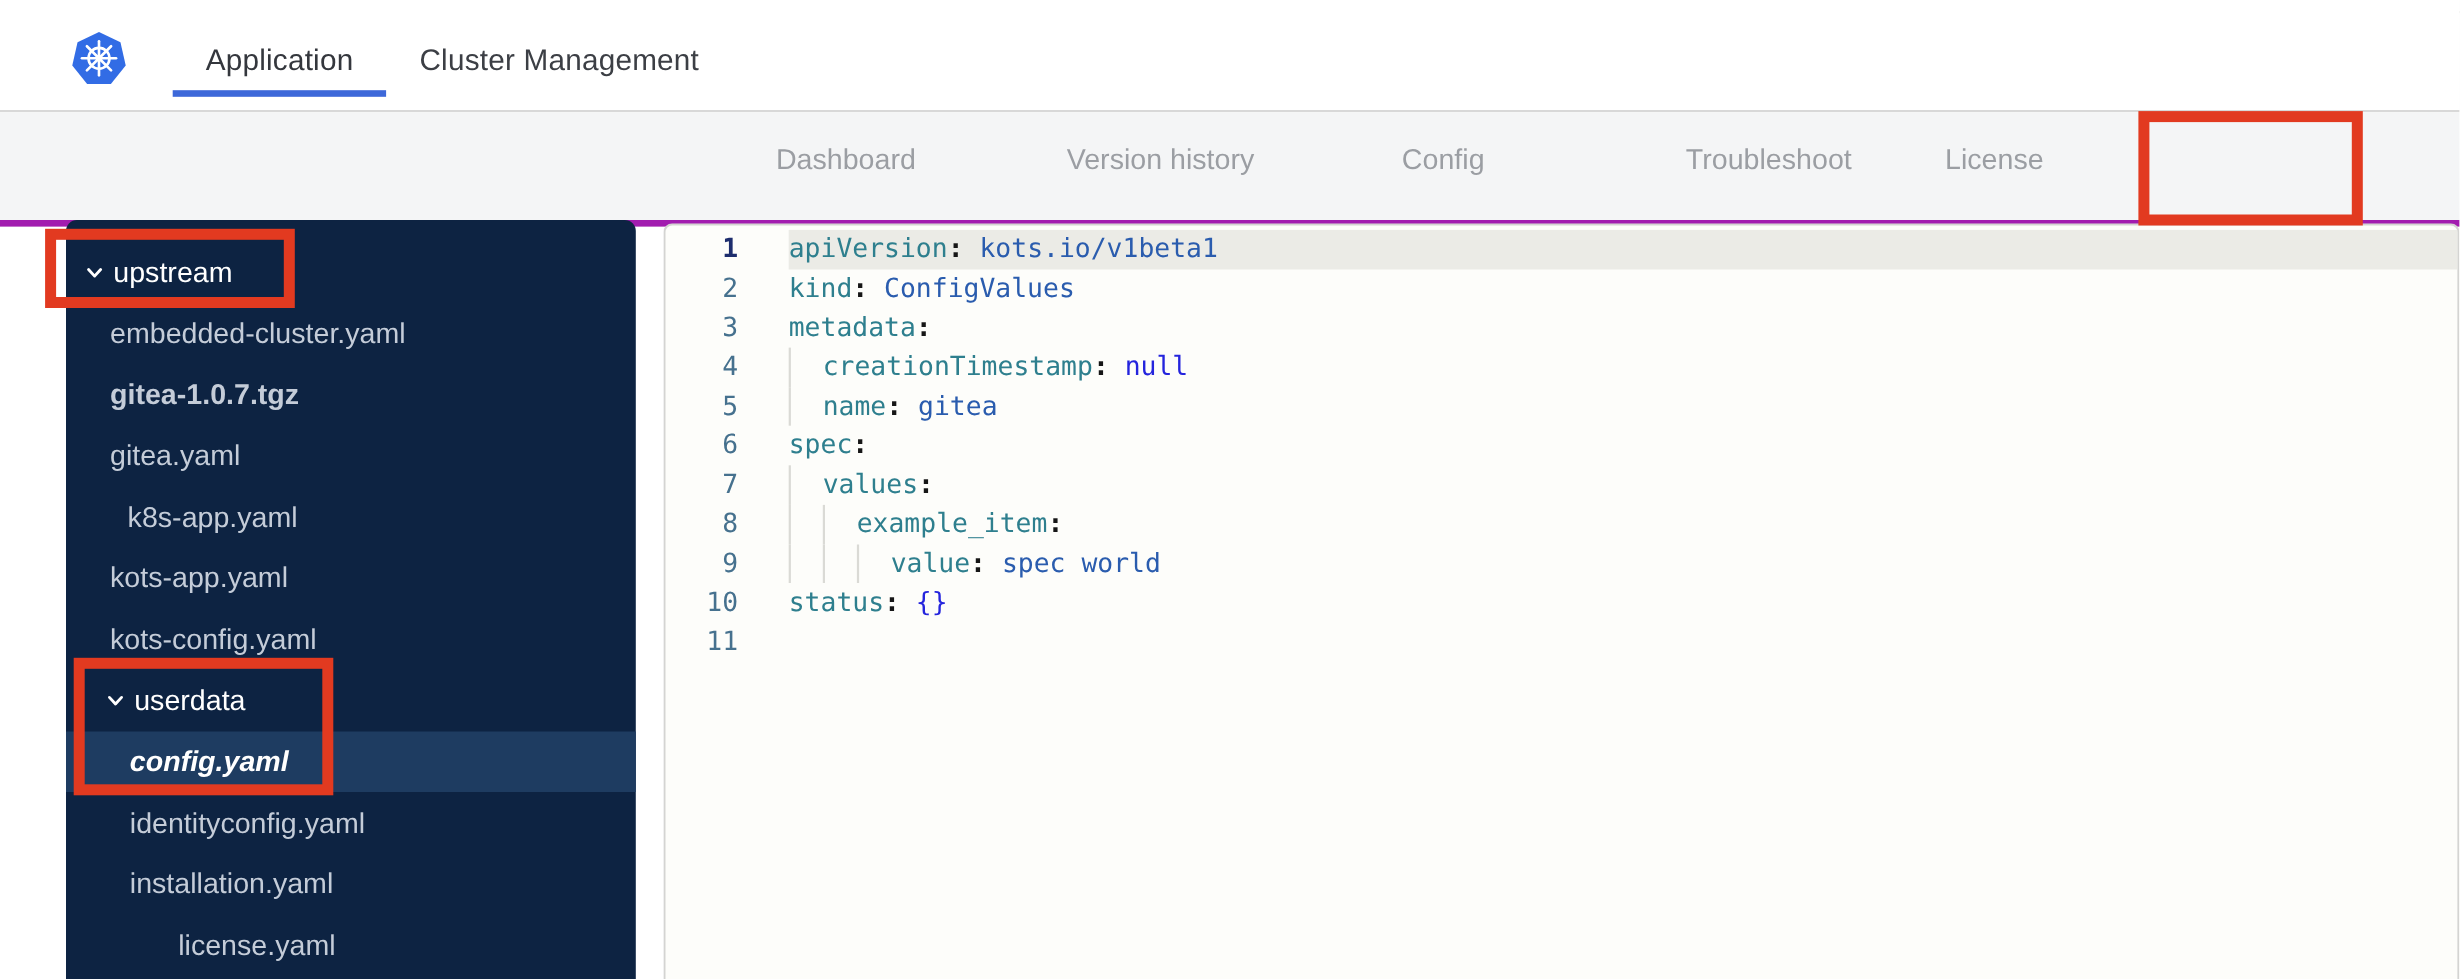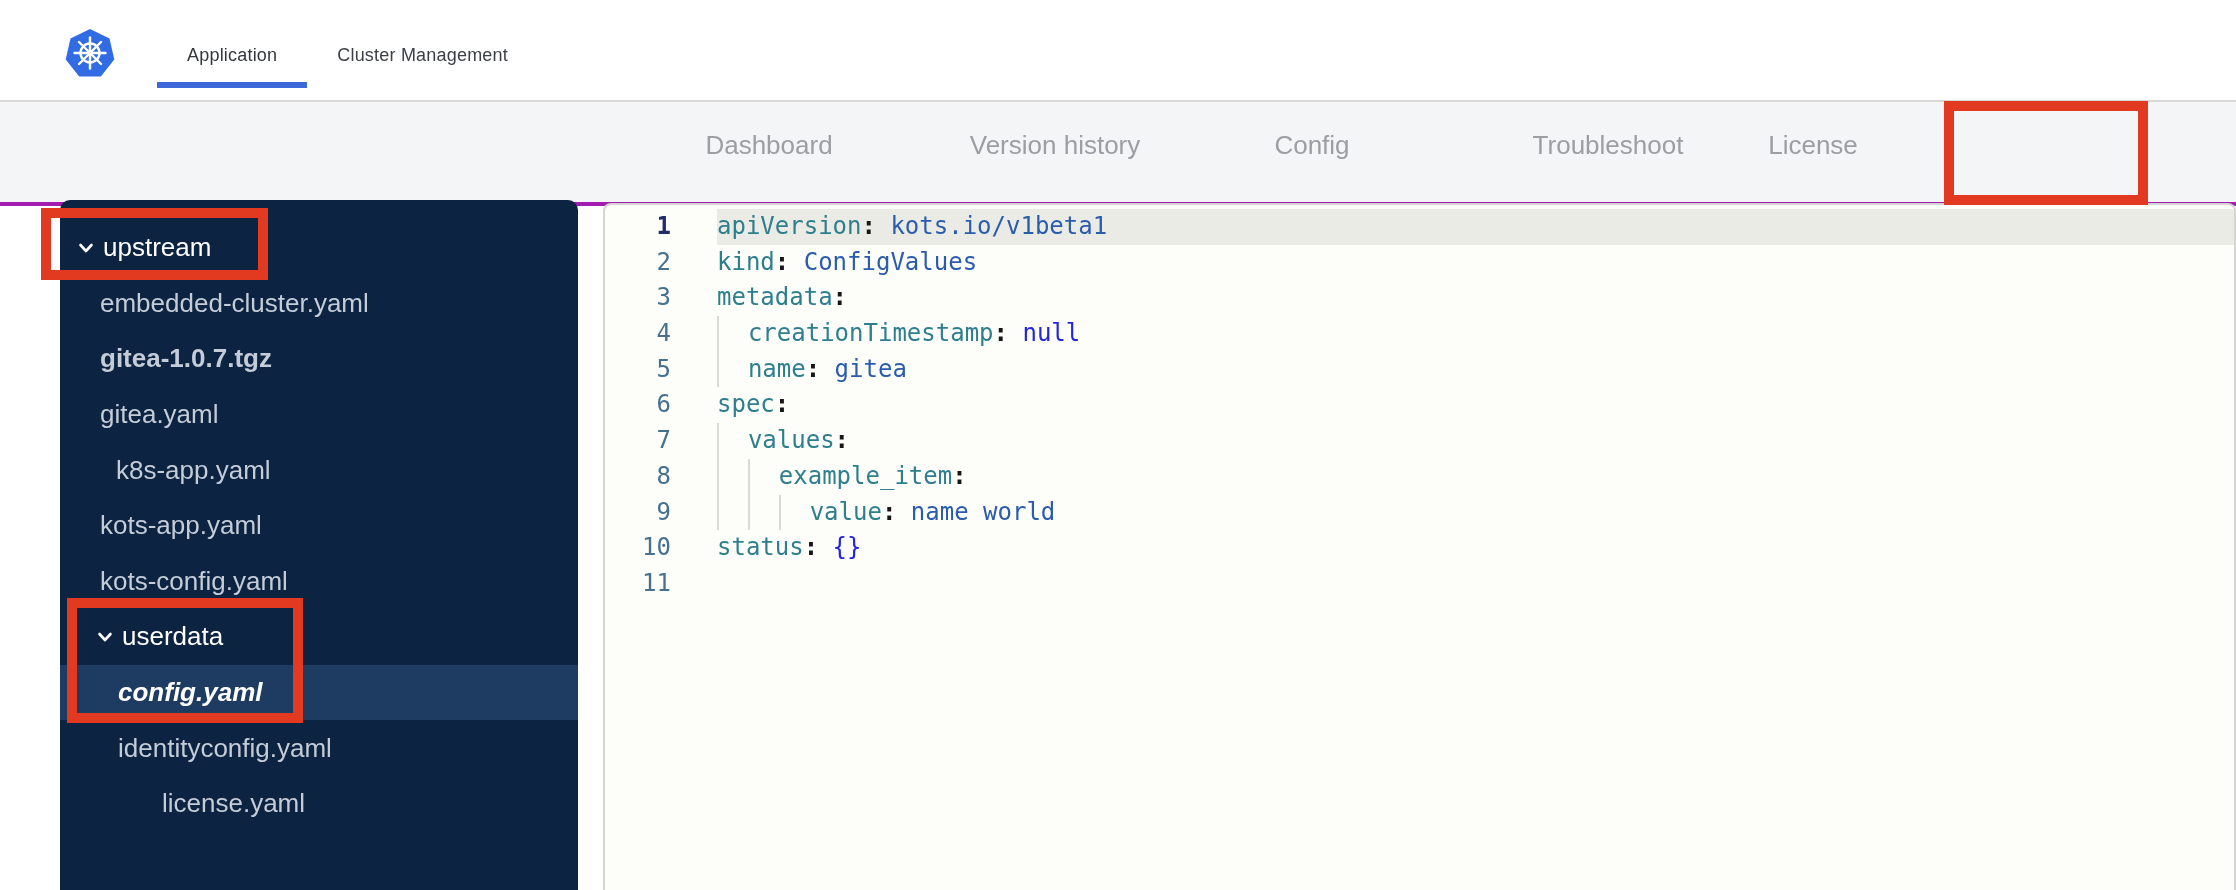--- a/index.html
+++ b/index.html
@@ -9,27 +9,27 @@
     -webkit-font-smoothing:antialiased;
   }
   
   .topline{position:absolute;left:0;top:10px;width:100%;height:2px;background:#dcdcdc;}
 
   
   .header{position:absolute;left:0;top:0;width:100%;height:100px;background:#fff;border-bottom:2px solid #d8d8d8;}
   .logo{position:absolute;left:64px;top:28px;width:52px;height:52px;}
   .htabs{position:absolute;left:157px;top:0;height:102px;display:flex;}
   .htab{
-    height:88px;line-height:110px;padding:0 30px;font-size:18px;color:#3c3f45;
+    height:88px;line-height:110px;padding:0 30px;font-size:27px;color:#3c3f45;
     letter-spacing:.2px;cursor:pointer;box-sizing:border-box;
   }
   .htab.active{border-bottom:6px solid var(--accent);color:#34373d;}
 
   
-  .subnav{position:absolute;left:0;top:102px;width:100%;height:104px;background:#f4f5f6;border-bottom:4px solid #a21caf;box-sizing:border-box;}
+  .subnav{position:absolute;left:0;top:102px;width:100%;height:104px;background:#f4f5f6;border-bottom:6px solid #a21caf;box-sizing:border-box;}
   .ntab{
     position:absolute;top:0;height:78px;line-height:86px;transform:translateX(-50%);
     font-size:26px;color:#9b9ea3;white-space:nowrap;cursor:pointer;
   }
   .ntab.active{color:#4b4e54;}
   .ntab.active::after{
     content:"";position:absolute;left:50%;transform:translateX(-50%);
     bottom:0;width:148px;height:6px;background:var(--accent);
   }
 
@@ -134,20 +134,23 @@
         <polyline points="5.5,8 11,14 16.5,8" fill="none" stroke="#ffffff" stroke-width="2.6" stroke-linecap="round" stroke-linejoin="round"></polyline>
       </svg>
       <span class="flabel">userdata</span>
     </div>
     <div class="trow file selected" style="padding-left: 58px;">
       <span class="flabel">config.yaml</span>
     </div>
     <div class="trow file" style="padding-left: 58px;">
       <span class="flabel">identityconfig.yaml</span>
     </div>
+    <div class="trow file" style="padding-left: 58px;">
+      <span class="flabel">installation.yaml</span>
+    </div>
     <div class="trow file" style="padding-left: 58px; margin-left: 44px;">
       <span class="flabel">license.yaml</span>
     </div>
   </div>
 
 <div class="editor">
     <div class="cl">
       <span class="ln act">1</span>
       <div class="cd">
         <div class="cline hl"><span class="tk-key">apiVersion</span><span class="tk-pun">: </span><span class="tk-str">kots.io/v1beta1</span></div>
@@ -191,21 +194,21 @@
     </div>
     <div class="cl">
       <span class="ln">8</span>
       <div class="cd">
         <div class="cline"><span class="ig"></span><span class="ig"></span><span class="tk-key">example_item</span><span class="tk-pun">:</span></div>
       </div>
     </div>
     <div class="cl">
       <span class="ln">9</span>
       <div class="cd">
-        <div class="cline"><span class="ig"></span><span class="ig"></span><span class="ig"></span><span class="tk-key">value</span><span class="tk-pun">: </span><span class="tk-str">name world</span></div>
+        <div class="cline"><span class="ig"></span><span class="ig"></span><span class="ig"></span><span class="tk-key">value</span><span class="tk-pun">: </span><span class="tk-str">spec world</span></div>
       </div>
     </div>
     <div class="cl">
       <span class="ln">10</span>
       <div class="cd">
         <div class="cline"><span class="tk-key">status</span><span class="tk-pun">: </span><span class="tk-kw">{}</span></div>
       </div>
     </div>
     <div class="cl">
       <span class="ln">11</span>

